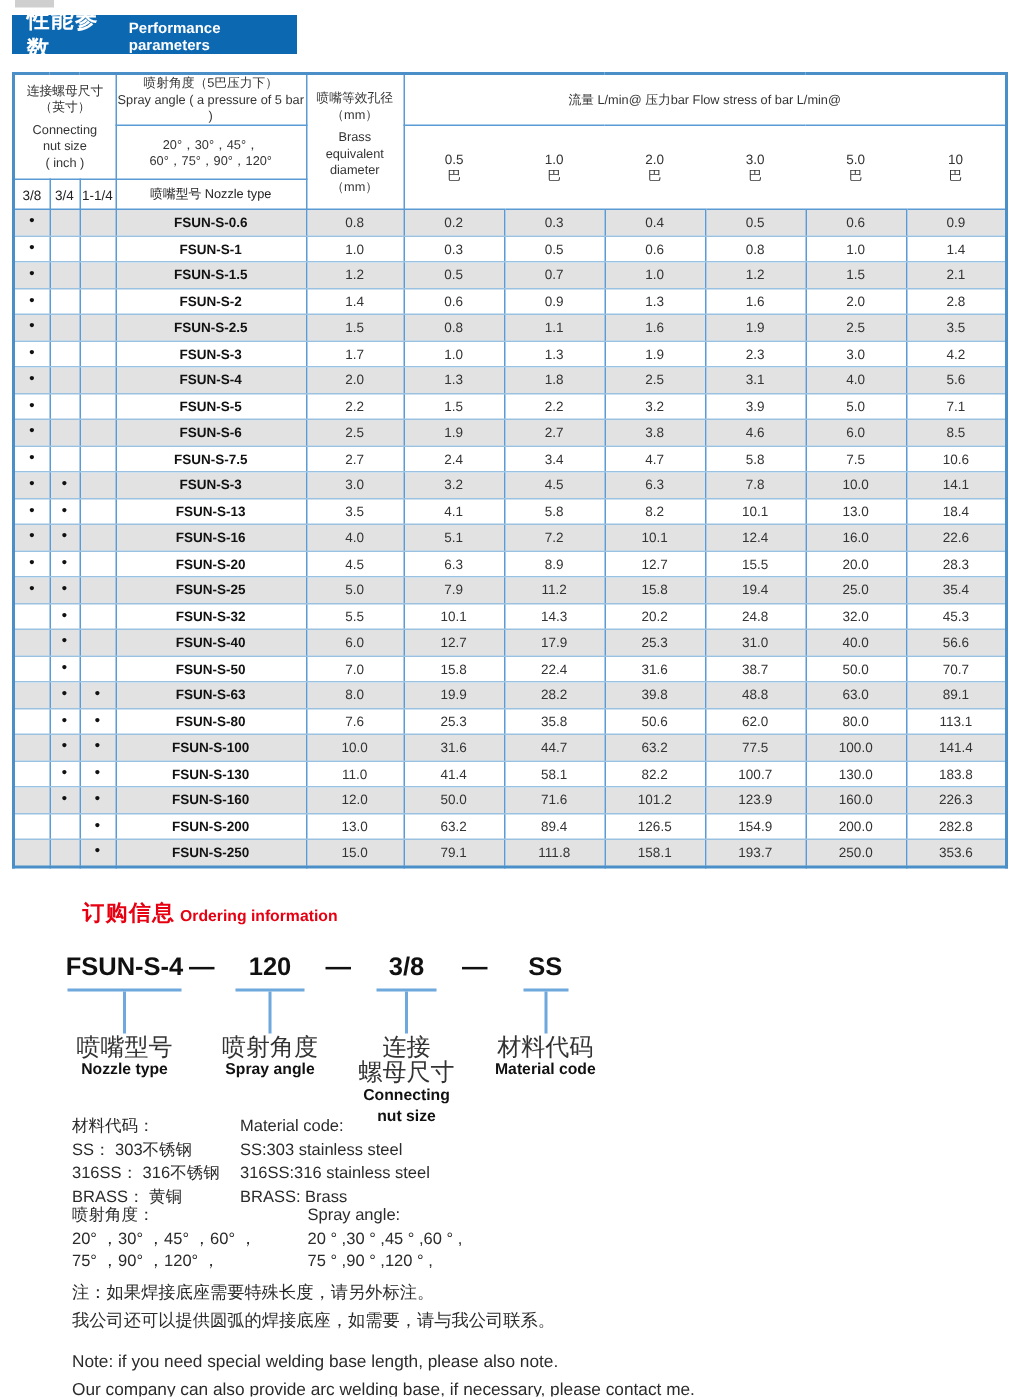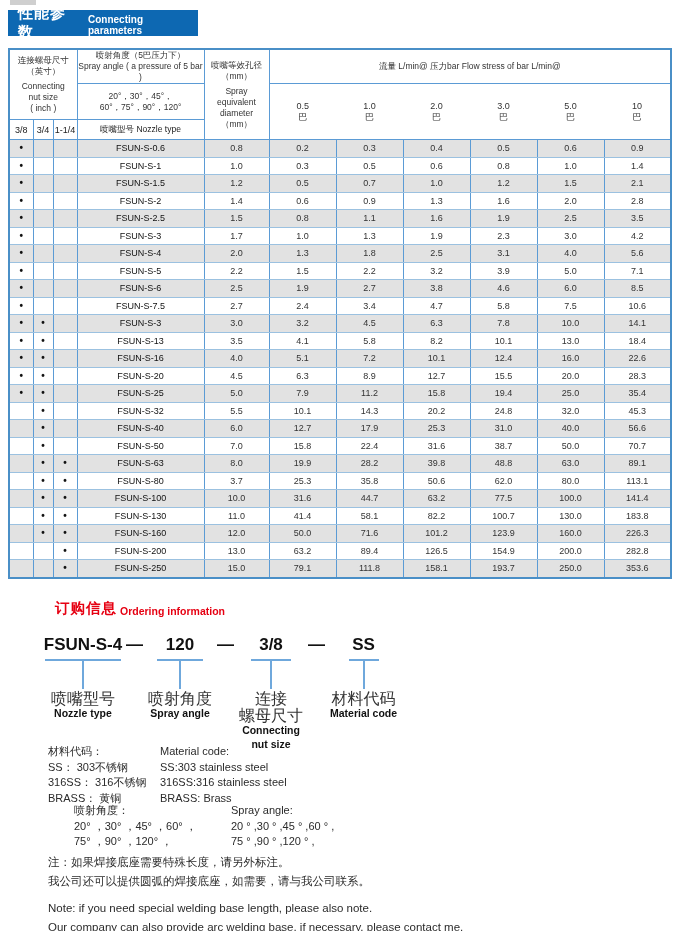--- a/index.html
+++ b/index.html
@@ -28,21 +28,21 @@
   .rowC{height:20px;}
   th.noside{border-left:none;border-right:none;}
   .press-v{font-size:9px;line-height:11px;color:#333;}
   .nutsize{font-size:9px;color:#222;}
   .nozlabel{font-size:8.5px;color:#222;}
   tbody td{height:16.5px;font-size:9px;color:#333;
            border-left:1px solid #5b9bd5;border-right:1px solid #5b9bd5;
            border-top:1px solid #9bc1e0;border-bottom:1px solid #9bc1e0;}
   tbody tr.g td{background:#e2e2e2;}
   tbody tr.w td{background:#ffffff;}
-  td.nm{font-weight:normal;color:#111;}
+  td.nm{font-weight:bold;color:#111;}
   td.dot{font-size:10px;font-weight:bold;color:#111;line-height:10px;}
 
   
   .ordtitle{position:absolute;left:55px;top:599px;display:flex;align-items:flex-end;}
   .ordtitle .cn{color:#e60012;font-size:14.5px;font-weight:bold;letter-spacing:1px;}
   .ordtitle .en{color:#e60012;font-size:10.5px;font-weight:bold;margin-left:3px;margin-bottom:1px;}
 
   .codediag{position:absolute;left:45px;top:634px;display:flex;align-items:flex-start;}
   .seg{display:flex;flex-direction:column;align-items:center;}
   .codewrap{display:flex;flex-direction:column;align-items:center;}
@@ -54,32 +54,32 @@
   .bracket{width:100%;border-top:2px solid #6fa8dc;height:0;margin-top:3px;}
   .stem{width:2px;height:28px;background:#6fa8dc;}
   .lblcn{font-size:16px;color:#333;line-height:14px;margin-top:3px;text-align:center;white-space:nowrap;}
   .lblen{font-size:10.5px;font-weight:bold;color:#111;line-height:13px;margin-top:1px;text-align:center;white-space:nowrap;}
   .dash{font-size:17px;font-weight:bold;color:#111;line-height:22px;margin:0 5px;}
 
   
   .material{position:absolute;left:48px;top:744px;display:flex;font-size:11px;line-height:15.5px;color:#2b2b2b;}
   .material .colcn{width:112px;}
   .spray{position:absolute;left:48px;top:803px;display:flex;font-size:11px;line-height:15.5px;color:#2b2b2b;}
-  .spray .colcn{width:157px;margin-left:26px;}
+  .spray .colcn{width:157px;}
   .notes{position:absolute;left:48px;top:853px;font-size:11.5px;line-height:19px;color:#2b2b2b;}
   .notes .en{margin-top:8px;}
 </style>
 </head>
 <body>
 
 <div class="artifact"></div>
 
 <div class="titlebar">
   <span class="cn">性能参数</span>
-  <span class="en">Connecting parameters</span>
+  <span class="en">Performance parameters</span>
 </div>
 
 <div class="tablewrap">
 <table>
   <colgroup>
     <col style="width:24px">
         <col style="width:20px">
         <col style="width:24px">
     <col style="width:127px">
         <col style="width:65px">
@@ -99,21 +99,21 @@
         <div class="h-small">nut size</div>
         <div class="h-small">( inch )</div>
       </th>
       <th>
         <div class="h-small">喷射角度（5巴压力下）</div>
         <div class="h-small">Spray angle ( a pressure of 5 bar )</div>
       </th>
       <th rowspan="3">
         <div class="h-small">喷嘴等效孔径</div>
         <div class="h-small">（mm）</div>
-        <div class="h-small h-gap">Spray</div>
+        <div class="h-small h-gap">Brass</div>
         <div class="h-small">equivalent</div>
         <div class="h-small">diameter（mm）</div>
       </th>
       <th colspan="6">
         <div class="h-small">流量 L/min@  压力bar    Flow stress of bar L/min@</div>
       </th>
     </tr>
     <tr class="rowB">
       <th>
         <div class="h-small">20°，30°，45°，</div>
@@ -397,21 +397,21 @@
           <td>39.8</td>
           <td>48.8</td>
           <td>63.0</td>
           <td>89.1</td>
         </tr>
         <tr class="w">
           <td class="dot"></td>
           <td class="dot">•</td>
           <td class="dot">•</td>
           <td class="nm">FSUN-S-80</td>
-          <td>3.7</td>
+          <td>7.6</td>
           <td>25.3</td>
           <td>35.8</td>
           <td>50.6</td>
           <td>62.0</td>
           <td>80.0</td>
           <td>113.1</td>
         </tr>
         <tr class="g">
           <td class="dot"></td>
           <td class="dot">•</td>

